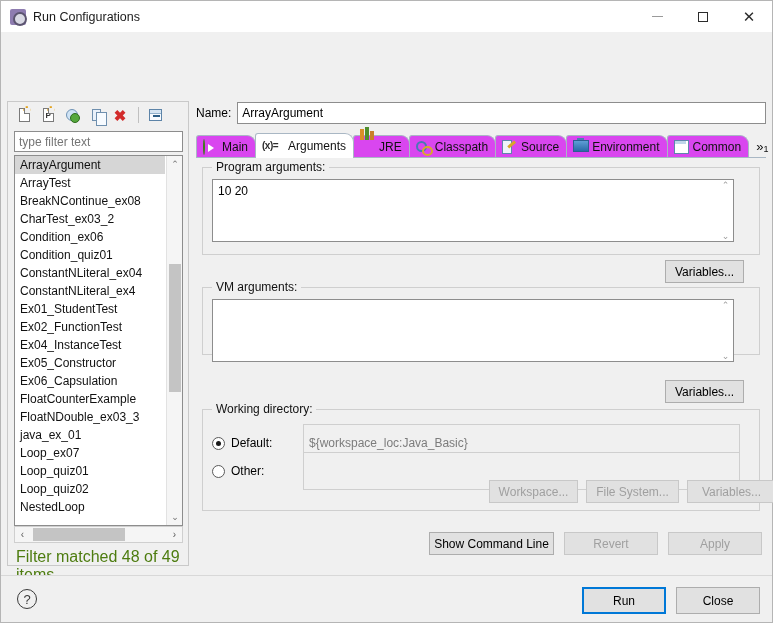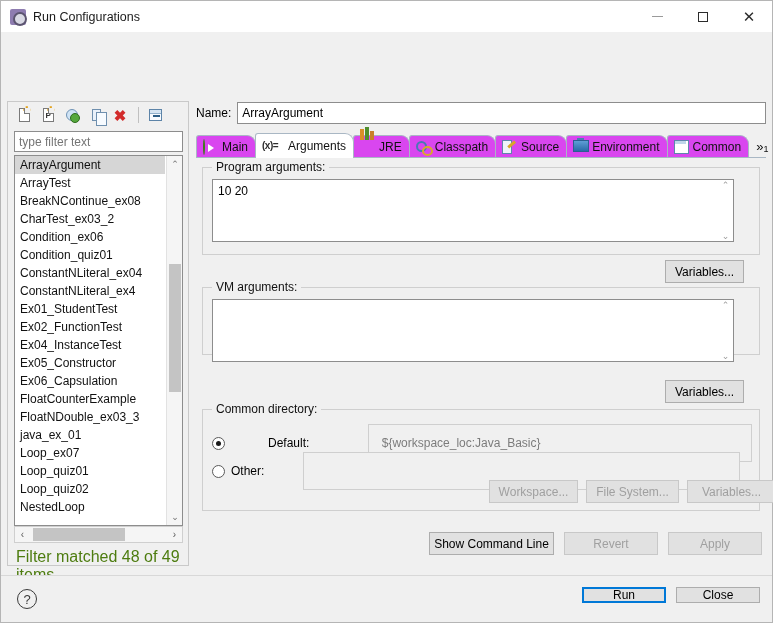--- a/index.html
+++ b/index.html
@@ -366,21 +366,21 @@
     position: relative; margin-right: 6px; flex: 0 0 auto;
   }
   .radio.checked::after {
     content:""; position:absolute; left:3px; top:3px;
     width:5px; height:5px; border-radius:50%; background:#1a1a1a;
   }
   .radio-label { font-size: 12px; width: 72px; }
   .ro-field {
     height: 38px; border: 1px solid #cfcfcf; background: #f0f0f0;
     font-size: 12px; color: #7c7c7c;
-    display: flex; align-items: center; padding: 0 13px;
+    display: flex; align-items: center; padding: 0 5px;
   }
 
   
   .sep-line {
     position: absolute; left: 0; top: 574px; width: 771px; height: 1px;
     background: #d8d8d8;
   }
   .footer {
     position: absolute; left: 0; top: 575px; width: 771px; height: 46px;
     background: #f0f0f0;
@@ -388,21 +388,21 @@
   .help-ico {
     position: absolute; left: 16px; top: 13px;
     width: 20px; height: 20px; border-radius: 50%;
     border: 1.4px solid #3a3a3a; color: #3a3a3a;
     display: flex; align-items: center; justify-content: center;
     font-size: 13px;
   }
   .footer-btns {
     position: absolute; right: 12px; top: 11px; display: flex; gap: 10px;
   }
-  .footer-btns .btn { height: 16px; width: 84px; padding: 0; }
+  .footer-btns .btn { height: 27px; width: 84px; padding: 0; }
 </style>
 </head>
 <body>
 
 <div id="app">
 
   <div class="titlebar">
     <div class="title-icon"></div>
     <div class="title-text">Run Configurations</div>
     <div class="win-buttons">
@@ -546,23 +546,23 @@
         <span class="group-title">VM arguments:</span>
         <div class="text-area" style="left:9px; top:11px; width:522px; height:63px;"></div>
         <div class="ta-scroll" style="left:515px; top:12px; width:15px; height:61px; border:none;">
           <span>⌃</span>
           <span>⌄</span>
         </div>
       </div>
       <div class="btn" style="position:absolute; left:469px; top:279px; width:79px;">Variables...</div>
 
       <div class="group" style="top:308px; height:102px;">
-        <span class="group-title">Common directory:</span>
-
-        <div class="radio-row" style="left:9px; top:14px; width:540px;gap:37px;">
+        <span class="group-title">Working directory:</span>
+
+        <div class="radio-row" style="left:9px; top:14px; width:540px;">
           <span class="radio checked"></span>
           <span class="radio-label">Default:</span>
           <span class="ro-field" style="width:437px;">${workspace_loc:Java_Basic}</span>
         </div>
 
         <div class="radio-row" style="left:9px; top:42px; width:540px;">
           <span class="radio"></span>
           <span class="radio-label">Other:</span>
           <span class="ro-field" style="width:437px;"></span>
         </div>

